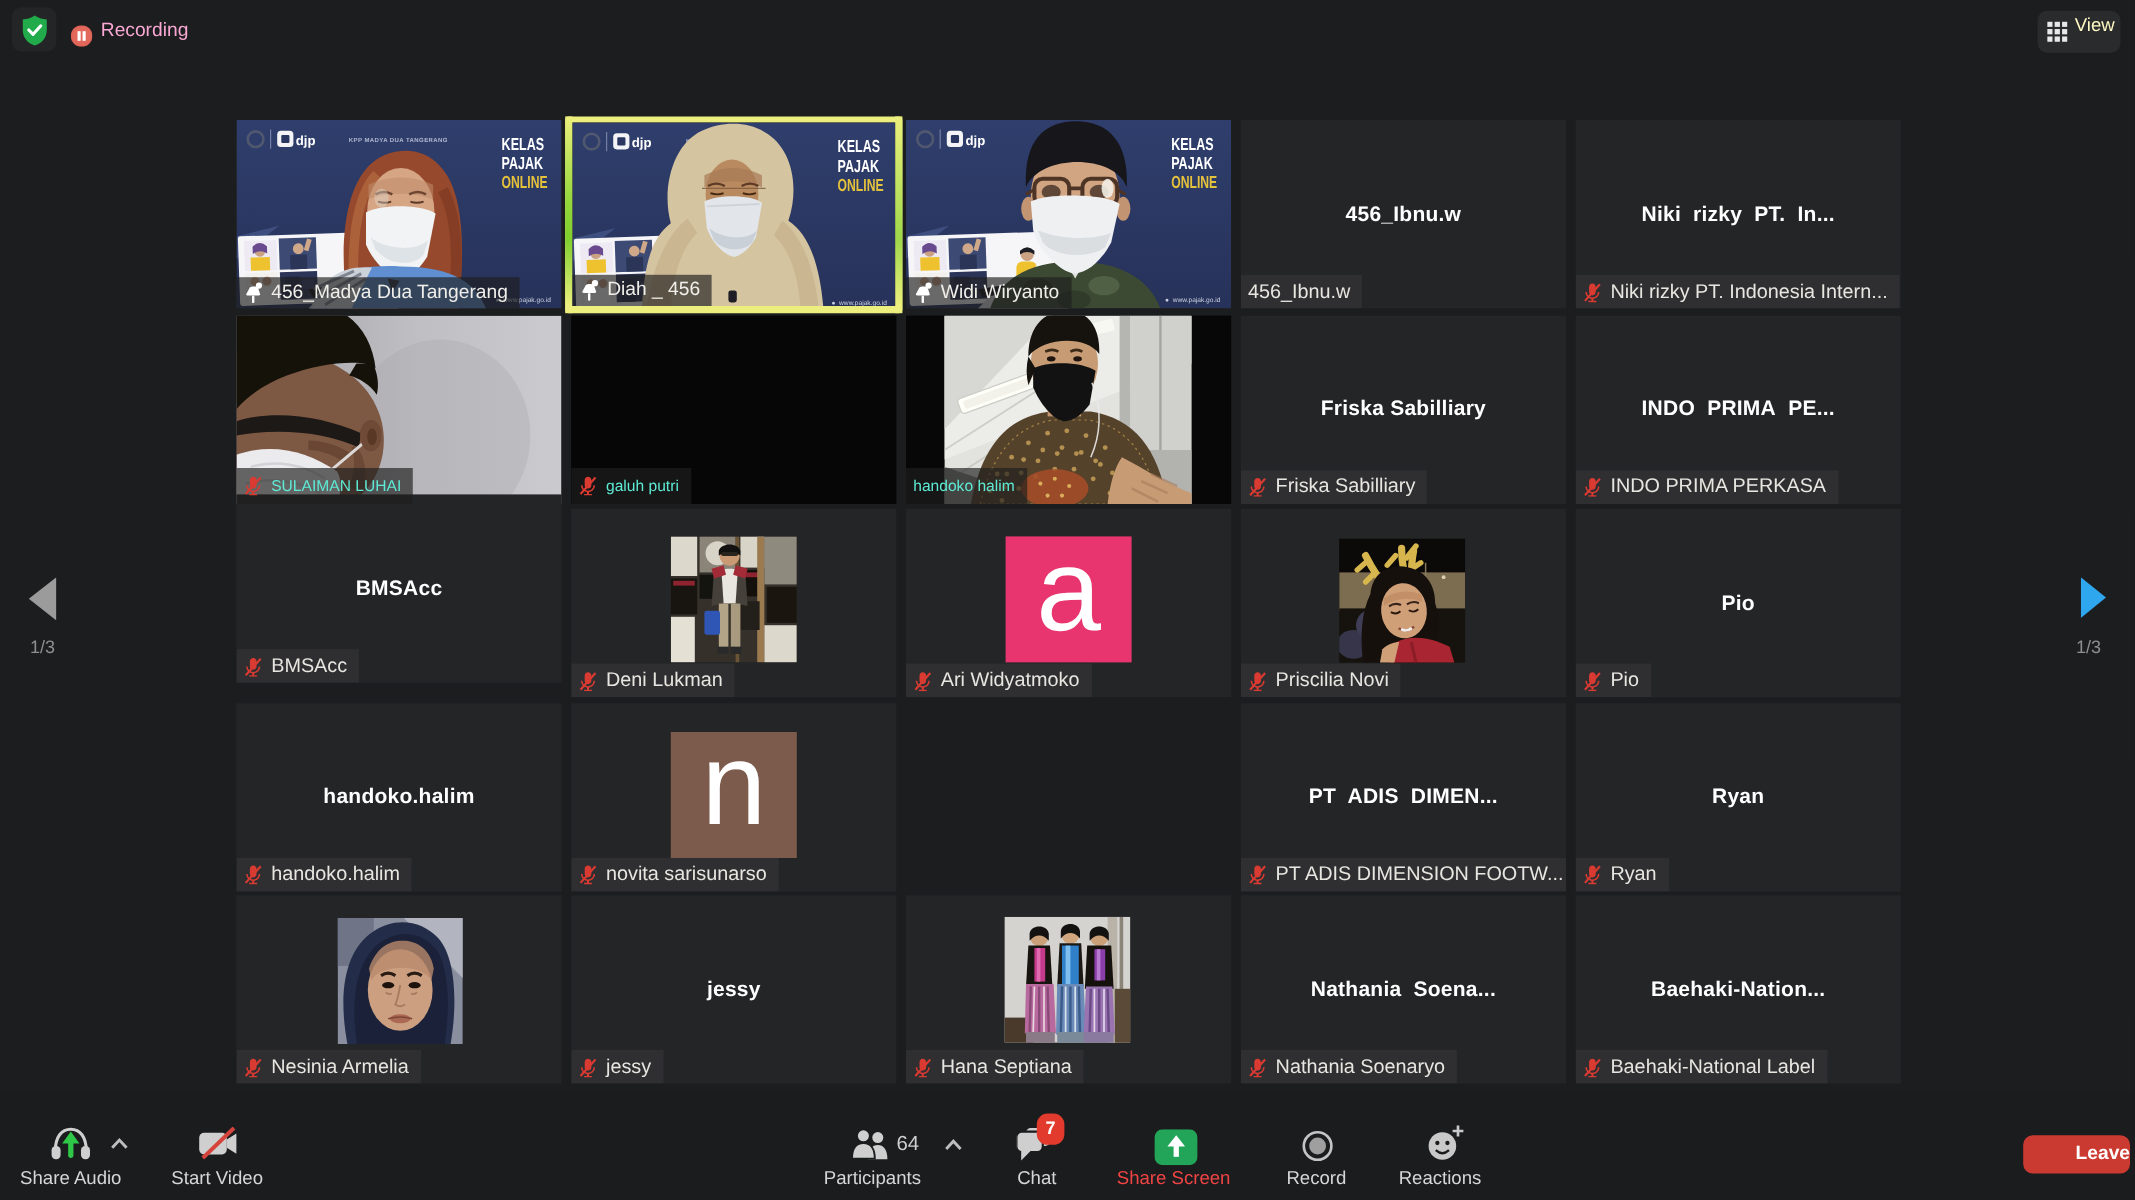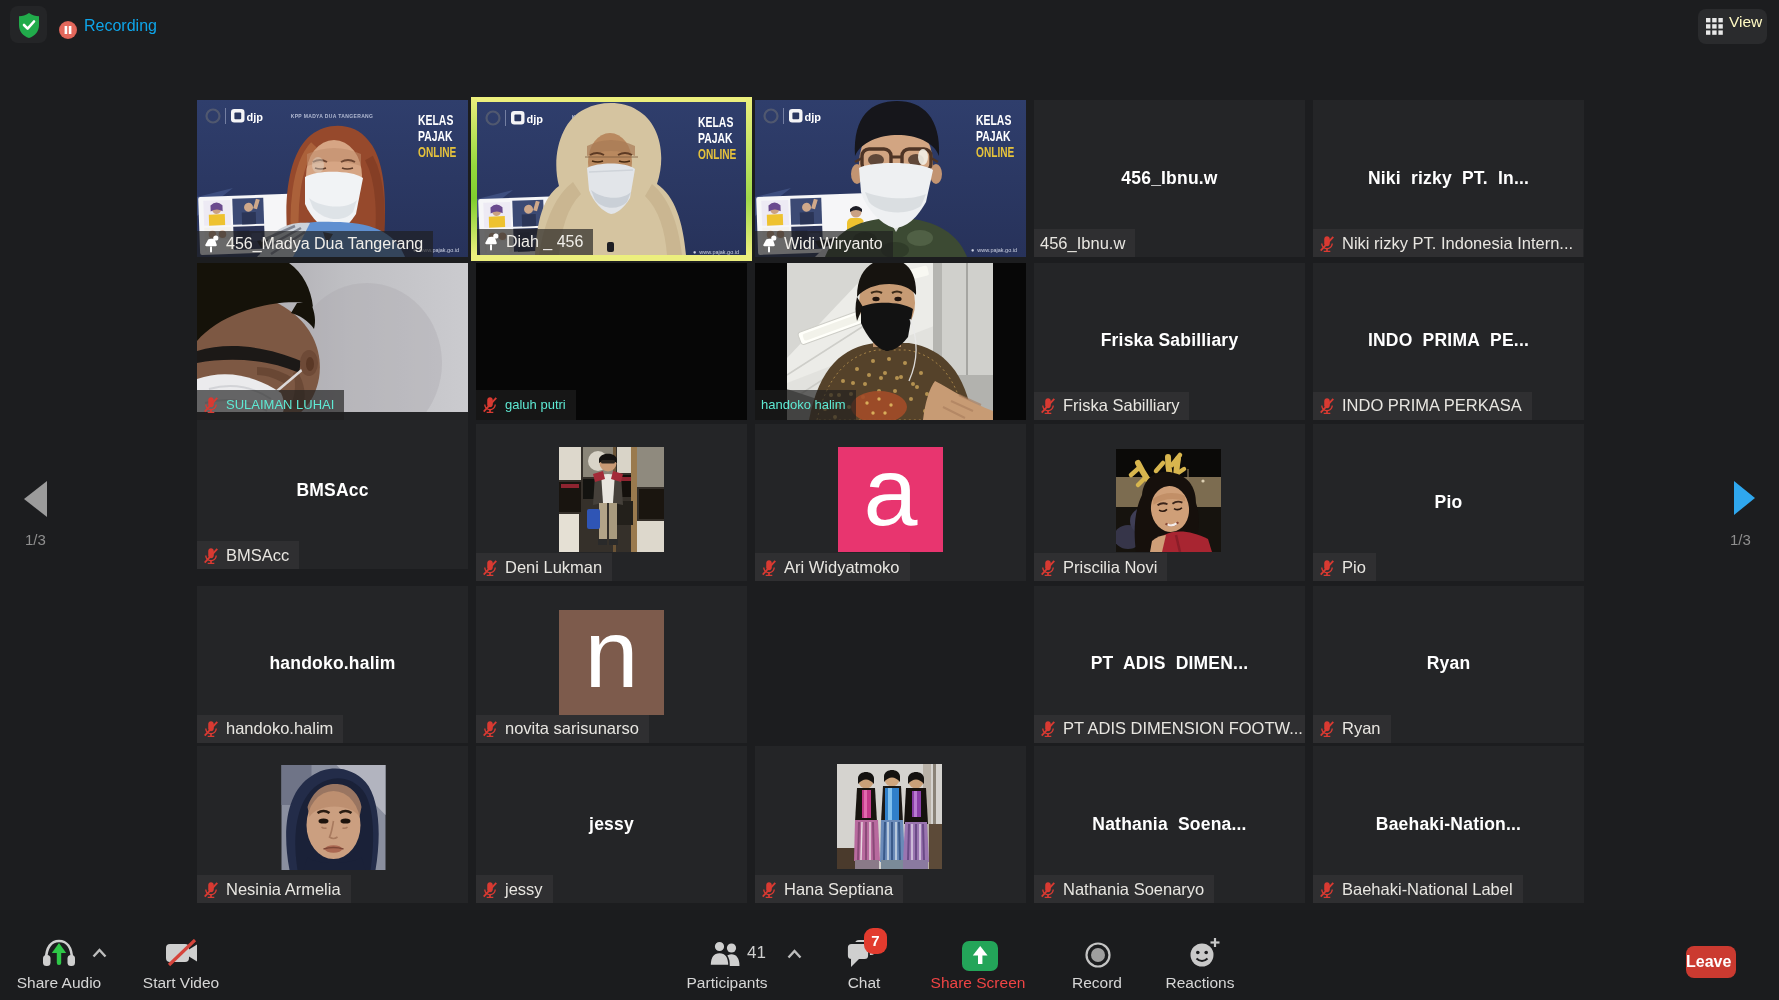--- a/index.html
+++ b/index.html
@@ -20,21 +20,21 @@
 <svg style="position:absolute;left:17px;top:12px" width="24" height="27" viewBox="0 0 24 27">
   <path d="M12 1 C15.5 3.2 18.5 4.1 22 4.3 L22 13 C22 19.5 18 24 12 26 C6 24 2 19.5 2 13 L2 4.3 C5.5 4.1 8.5 3.2 12 1 Z" fill="#21ab4b"></path>
   <path d="M7 13 L10.6 16.6 L17 9.5" stroke="#fff" stroke-width="2.6" fill="none" stroke-linecap="round" stroke-linejoin="round"></path>
 </svg>
 <svg style="position:absolute;left:59px;top:21px" width="18" height="18" viewBox="0 0 18 18">
   <circle cx="9" cy="9" r="9" fill="#dd6257"></circle>
   <circle cx="9" cy="9" r="8" fill="#e3685c"></circle>
   <rect x="5.6" y="5" width="2.6" height="8" fill="#fff"></rect>
   <rect x="9.8" y="5" width="2.6" height="8" fill="#fff"></rect>
 </svg>
-<div style="position:absolute;left:84px;top:17px;color:#0ea5e9;font-size:16px">Recording</div>
+<div style="position:absolute;left:84px;top:17px;color:#f9a8d4;font-size:16px">Recording</div>
 
 <div style="position:absolute;left:1698px;top:9px;width:69px;height:35px;border-radius:8px;background:#2a2b2d"></div>
 <svg style="position:absolute;left:1706px;top:18px" width="17" height="17" viewBox="0 0 17 17">
   <g fill="#e8e8e8">
   <rect x="0" y="0" width="4.4" height="4.4"></rect>
         <rect x="6.2" y="0" width="4.4" height="4.4"></rect>
         <rect x="12.4" y="0" width="4.4" height="4.4"></rect>
   <rect x="0" y="6.2" width="4.4" height="4.4"></rect>
         <rect x="6.2" y="6.2" width="4.4" height="4.4"></rect>
         <rect x="12.4" y="6.2" width="4.4" height="4.4"></rect>
@@ -630,21 +630,21 @@
   <line x1="4" y1="26" x2="30" y2="1" stroke="#d5443c" stroke-width="3.2"></line>
 </svg>
 <div class="tbtxt" style="left:181px;top:974px">Start Video</div>
 
 <svg style="position:absolute;left:709px;top:939px" width="34" height="29" viewBox="0 0 34 29">
   <circle cx="22.5" cy="9" r="4.6" fill="#cfcfcf"></circle>
   <path d="M14.5 27 C14.5 19 17.8 15.2 22.5 15.2 C27.2 15.2 30.5 19 30.5 27 Z" fill="#cfcfcf"></path>
   <circle cx="10.5" cy="7.5" r="5.4" fill="#cfcfcf" stroke="#1b1c1e" stroke-width="1.6"></circle>
   <path d="M1 26.5 C1 17.5 5 13.5 10.5 13.5 C16 13.5 20 17.5 20 26.5 Z" fill="#cfcfcf" stroke="#1b1c1e" stroke-width="1.6"></path>
 </svg>
-<div style="position:absolute;left:747px;top:943px;color:#cfcfcf;font-size:17px">41</div>
+<div style="position:absolute;left:747px;top:943px;color:#cfcfcf;font-size:17px">64</div>
 <svg style="position:absolute;left:787px;top:949px" width="15" height="10" viewBox="0 0 15 10">
       <polyline points="1.5,8.5 7.5,2 13.5,8.5" stroke="#bdbdbd" stroke-width="2.4" fill="none"></polyline>
     </svg>
 <div class="tbtxt" style="left:727px;top:974px">Participants</div>
 
 <svg style="position:absolute;left:847px;top:940px" width="28" height="28" viewBox="0 0 28 28">
   <rect x="8" y="0" width="20" height="15" rx="4" fill="#cfcfcf"></rect>
   <rect x="0" y="3" width="22" height="17" rx="4.5" fill="#cfcfcf" stroke="#1b1c1e" stroke-width="1.8"></rect>
   <polygon points="4,19 4,27 12,19" fill="#cfcfcf"></polygon>
 </svg>
@@ -667,15 +667,15 @@
 <svg style="position:absolute;left:1188px;top:936px" width="34" height="33" viewBox="0 0 34 33">
   <circle cx="14" cy="19" r="11.5" fill="#c9c9c9"></circle>
   <circle cx="9.8" cy="16.5" r="1.8" fill="#1b1c1e"></circle>
   <circle cx="18.2" cy="16.5" r="1.8" fill="#1b1c1e"></circle>
   <path d="M8.5 22.5 Q14 27.5 19.5 22.5" stroke="#1b1c1e" stroke-width="2" fill="none"></path>
   <line x1="27" y1="2" x2="27" y2="11" stroke="#c9c9c9" stroke-width="2.2"></line>
   <line x1="22.5" y1="6.5" x2="31.5" y2="6.5" stroke="#c9c9c9" stroke-width="2.2"></line>
 </svg>
 <div class="tbtxt" style="left:1200px;top:974px">Reactions</div>
 
-<div style="position:absolute;left:1686px;top:946px;width:50px;height:32px;border-radius:8px;background:#cb3a30;color:#fff;font-weight:bold;font-size:16px;text-align:left;line-height:32px">Leave</div>
+<div style="position:absolute;left:1686px;top:946px;width:89px;height:32px;border-radius:8px;background:#cb3a30;color:#fff;font-weight:bold;font-size:16px;text-align:right;line-height:32px">Leave</div>
 
 </div>
 
 </body></html>

